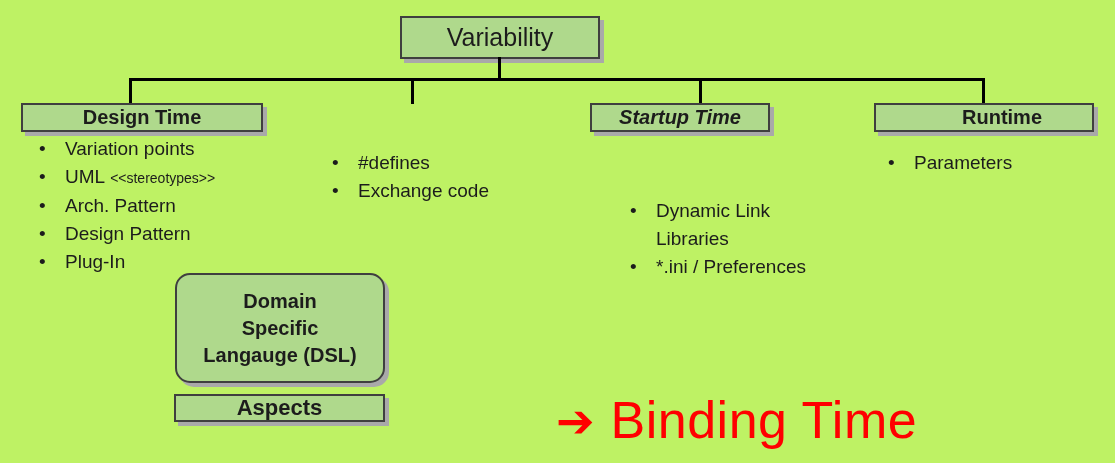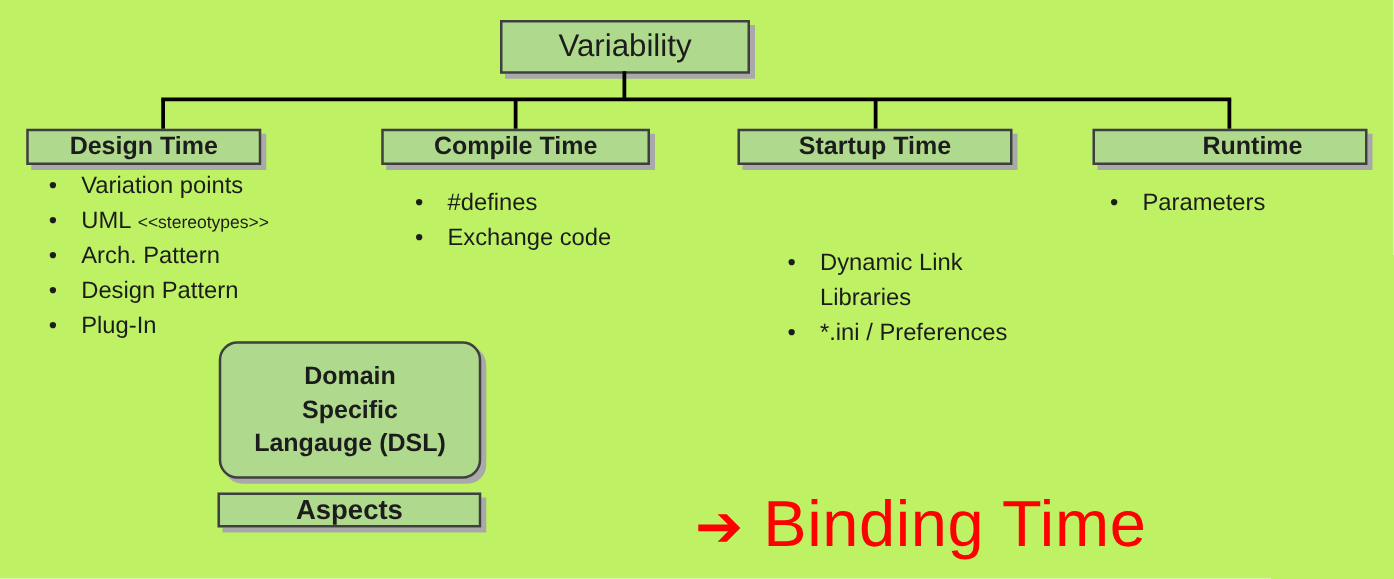--- a/index.html
+++ b/index.html
@@ -16,23 +16,23 @@
     position:absolute;
     background:#afd98c;
     border:2px solid #3f3f3f;
     box-shadow:4px 4px 0 #a9a9a9;
     box-sizing:border-box;
     display:flex;align-items:center;justify-content:center;
     text-align:center;
   }
   .root-box{left:400px;top:16px;width:200px;height:43px;font-size:25px;}
   .branch-box{top:103px;height:29px;font-size:20px;font-weight:bold;}
-  .box-design{left:21px;width:188px;}
+  .box-design{left:21px;width:242px;}
   .box-compile{left:305px;width:215px;}
-  .box-startup{left:590px;width:220px;}
+  .box-startup{left:590px;width:180px;font-style:italic;}
   .box-runtime{left:874px;width:220px;padding-left:36px;}
   .dsl-box{left:175px;top:273px;width:210px;height:110px;font-weight:bold;font-size:20px;line-height:27px;white-space:pre-line;border-radius:15px;}
   .aspects-box{left:174px;top:394px;width:211px;height:28px;font-weight:bold;font-size:22px;}
   
   .line{position:absolute;background:#000000;}
   .stem{left:498px;top:57px;width:3px;height:22px;}
   .hbar{left:129px;top:78px;width:856px;height:3px;}
   .drop{top:80px;width:3px;height:24px;}
   .drop-1{left:129px;}
   .drop-2{left:411px;}
@@ -68,23 +68,20 @@
   <div class="line stem"></div>
   <div class="line hbar"></div>
   <div class="line drop drop-1"></div>
   <div class="line drop drop-2"></div>
   <div class="line drop drop-3"></div>
   <div class="line drop drop-4"></div>
 
   <div class="gbox branch-box box-design">
     <span>Design Time</span>
   </div>
-  <div class="gbox branch-box box-compile">
-    <span>Compile Time</span>
-  </div>
   <div class="gbox branch-box box-startup">
     <span>Startup Time</span>
   </div>
   <div class="gbox branch-box box-runtime">
     <span>Runtime</span>
   </div>
 
   <ul class="blist list-design">
     <li><span>Variation points</span></li>
     <li><span>UML</span><span class="small">&lt;&lt;stereotypes&gt;&gt;</span></li>

